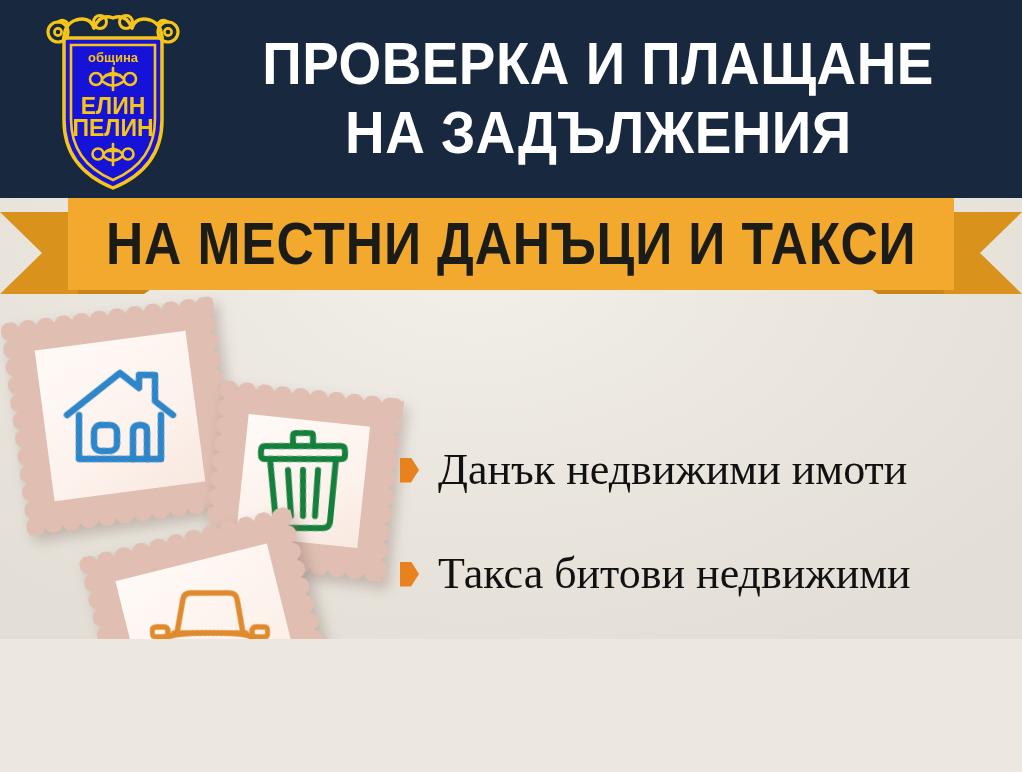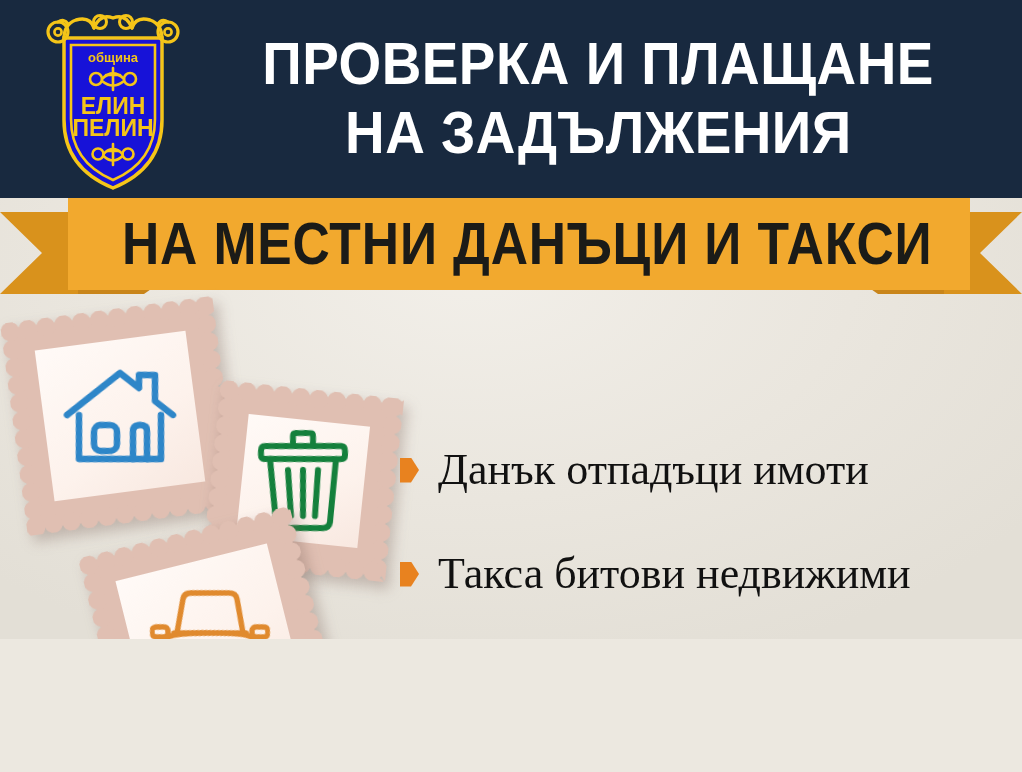--- a/index.html
+++ b/index.html
@@ -49,21 +49,21 @@
   .tail-l{left:0;clip-path:polygon(0 0,128px 0,128px 82px,0 82px,42px 41px);}
   .tail-r{right:0;clip-path:polygon(0 0,128px 0,86px 41px,128px 82px,0 82px);}
   .tail-shadow{
     position:absolute;top:82px;height:14px;background:#c9851a;
   }
   .tail-shadow-l{left:78px;width:86px;clip-path:polygon(0 0,86px 0,66px 14px,0 14px);}
   .tail-shadow-r{right:78px;width:86px;clip-path:polygon(0 0,86px 0,86px 14px,20px 14px);}
   .band{
     position:absolute;left:68px;top:0px;width:886px;height:92px;
     background:#f2a92e;
-    display:flex;align-items:center;justify-content:center;padding-left:16px;
+    display:flex;align-items:center;justify-content:center;
   }
   .band-text{
     color:#1b1b18;
     font-family:"Liberation Sans", sans-serif;
     font-weight:bold;
     font-size:60px;
     line-height:60px;
     letter-spacing:1px;
     transform:scaleX(0.86);
     white-space:nowrap;
@@ -238,21 +238,21 @@
           <path d="M24 86 L24 94 Q24 96 27 96 L37 96 Q40 96 40 94 L40 86"></path>
           <path d="M80 86 L80 94 Q80 96 83 96 L93 96 Q96 96 96 94 L96 86"></path>
         </g>
       </svg>
     </div>
   </div>
 
   <div class="list">
     <div class="list-item">
       <div class="bullet"></div>
-      <div class="item-text">Данък отпадъци имоти</div>
+      <div class="item-text">Данък недвижими имоти</div>
     </div>
     <div class="list-item">
       <div class="bullet"></div>
       <div class="item-text">Такса битови недвижими</div>
     </div>
   </div>
 
 </div>
 
 </body></html>

